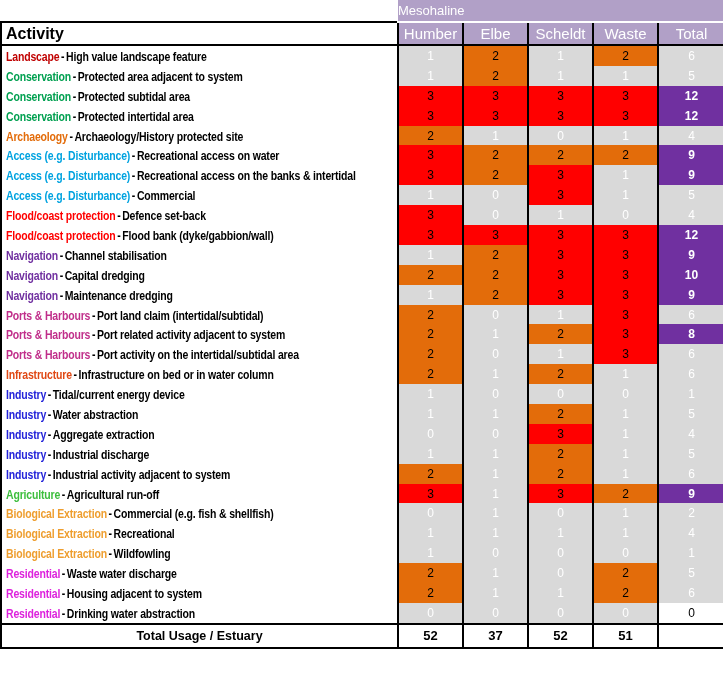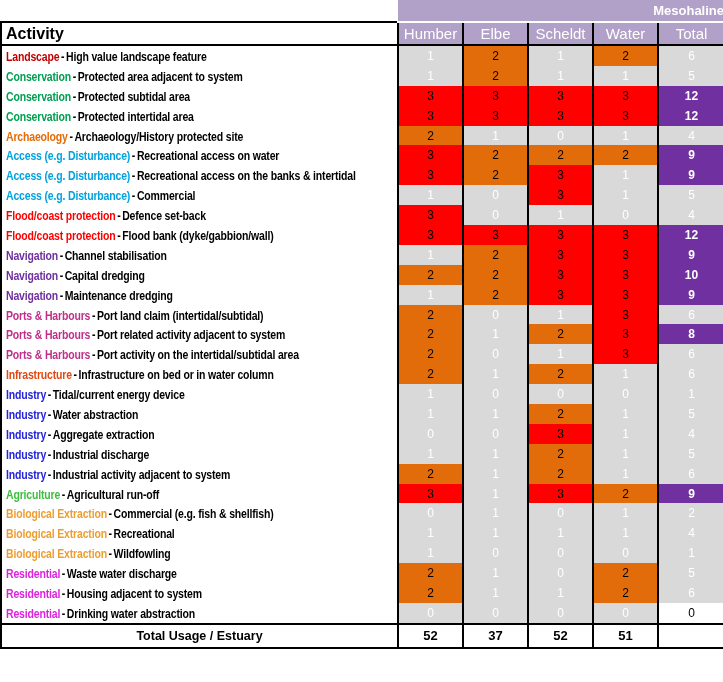--- a/index.html
+++ b/index.html
@@ -2,22 +2,22 @@
 <html><head>
 <meta charset="utf-8">
 <style>
   html,body{margin:0;padding:0;background:#fff;}
   body{width:723px;height:682px;font-family:"Liberation Sans",sans-serif;overflow:hidden;}
   table{border-collapse:collapse;table-layout:fixed;width:723px;}
   td,th{padding:0;margin:0;vertical-align:middle;}
 
   
   .spacer{background:#fff;border:none;}
-  th.meso{background:#B1A0C7;color:#fff;font-weight:bold;font-size:13px;height:21px;
-          border-bottom:2px solid #fff;text-align:right;}
+  th.meso{background:#B1A0C7;color:#fff;font-weight:normal;font-size:13px;height:21px;
+          border-bottom:2px solid #fff;text-align:left;}
   th.activity-h{background:#fff;color:#000;text-align:left;font-size:16px;font-weight:bold;
           height:21px;padding-left:4px;border:2px solid #000;}
   th.colh{background:#B1A0C7;color:#fff;font-weight:normal;font-size:15px;height:21px;
           border-left:2px solid #000;border-bottom:2px solid #000;text-align:center;}
 
   
   td.activity{background:#fff;text-align:left;padding-left:4px;height:19.9px;
           border-left:2px solid #000;border-right:2px solid #000;white-space:nowrap;overflow:hidden;}
   .rowtext{display:inline-block;transform:scaleX(0.84);transform-origin:0 50%;
           font-weight:bold;font-size:12.5px;letter-spacing:-0.2px;white-space:nowrap;}
@@ -51,21 +51,21 @@
   <thead>
     <tr>
       <td class="spacer"></td>
       <th class="meso" colspan="5">Mesohaline</th>
     </tr>
     <tr>
       <th class="activity-h">Activity</th>
       <th class="colh">Humber</th>
       <th class="colh">Elbe</th>
       <th class="colh">Scheldt</th>
-      <th class="colh">Water</th>
+      <th class="colh">Waste</th>
       <th class="colh">Total</th>
     </tr>
   </thead>
   <tbody id="matrix-body">
       <tr>
         <td class="activity"><span class="rowtext"><span class="cat" style="color: rgb(192, 0, 0);">Landscape</span><span class="sep">-</span><span class="desc">High value landscape feature</span></span></td>
         <td class="val c-gray">1</td>
         <td class="val c-orange">2</td>
         <td class="val c-gray">1</td>
         <td class="val c-orange">2</td>

